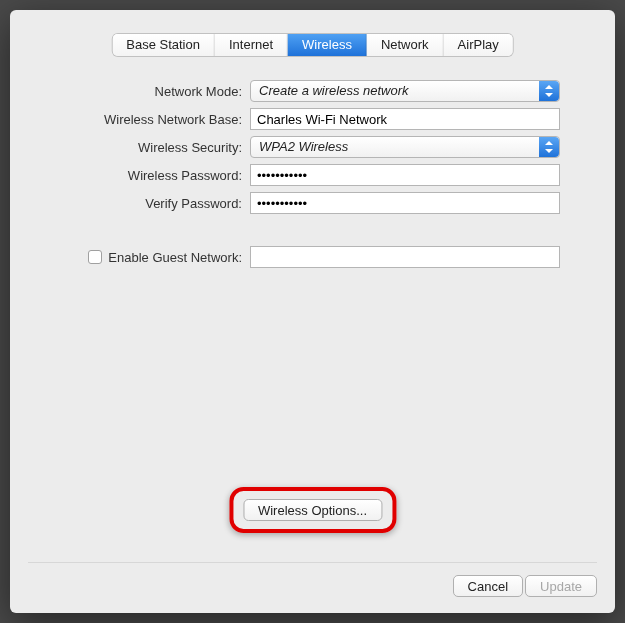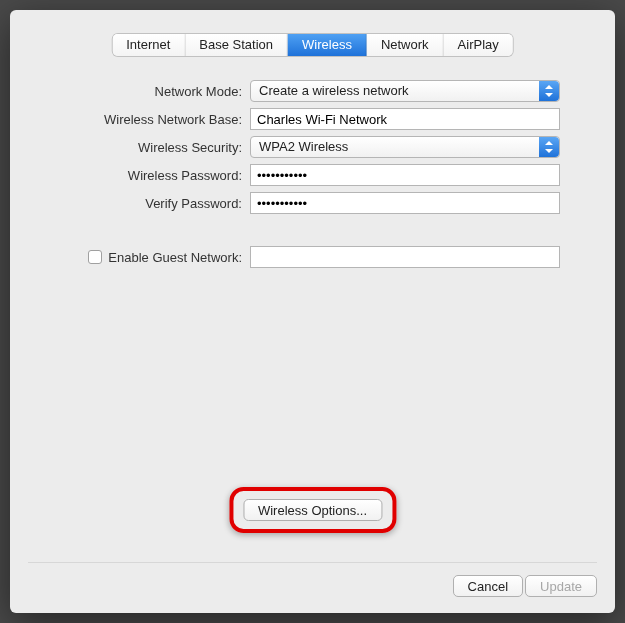--- a/index.html
+++ b/index.html
@@ -70,20 +70,21 @@
   .select {
     height: 22px;
     background: linear-gradient(#ffffff,#f1f1f1);
     border: 1px solid #b5b5b5;
     border-radius: 4px;
     position: relative;
     padding: 0 26px 0 8px;
     line-height: 20px;
     font-size: 13px;
     color: #222;
+    font-style: italic;
   }
   .select .arrow {
     position: absolute;
     right: 0; top: 0; bottom: 0;
     width: 20px;
     background: linear-gradient(#5aa6f4,#1f72d9);
     border-top-right-radius: 4px;
     border-bottom-right-radius: 4px;
   }
   .select .arrow::before, .select .arrow::after {
@@ -173,22 +174,22 @@
     justify-content: flex-end;
     gap: 2px;
   }
 </style>
 </head>
 <body>
 
 <div class="window">
 
   <div class="tabbar">
+    <div class="tab">Base Station</div>
     <div class="tab">Internet</div>
-    <div class="tab">Base Station</div>
     <div class="tab active">Wireless</div>
     <div class="tab">Network</div>
     <div class="tab">AirPlay</div>
   </div>
 
   <div class="form">
 
     <div class="row">
       <div class="lbl">Network Mode:</div>
       <div class="ctl">

